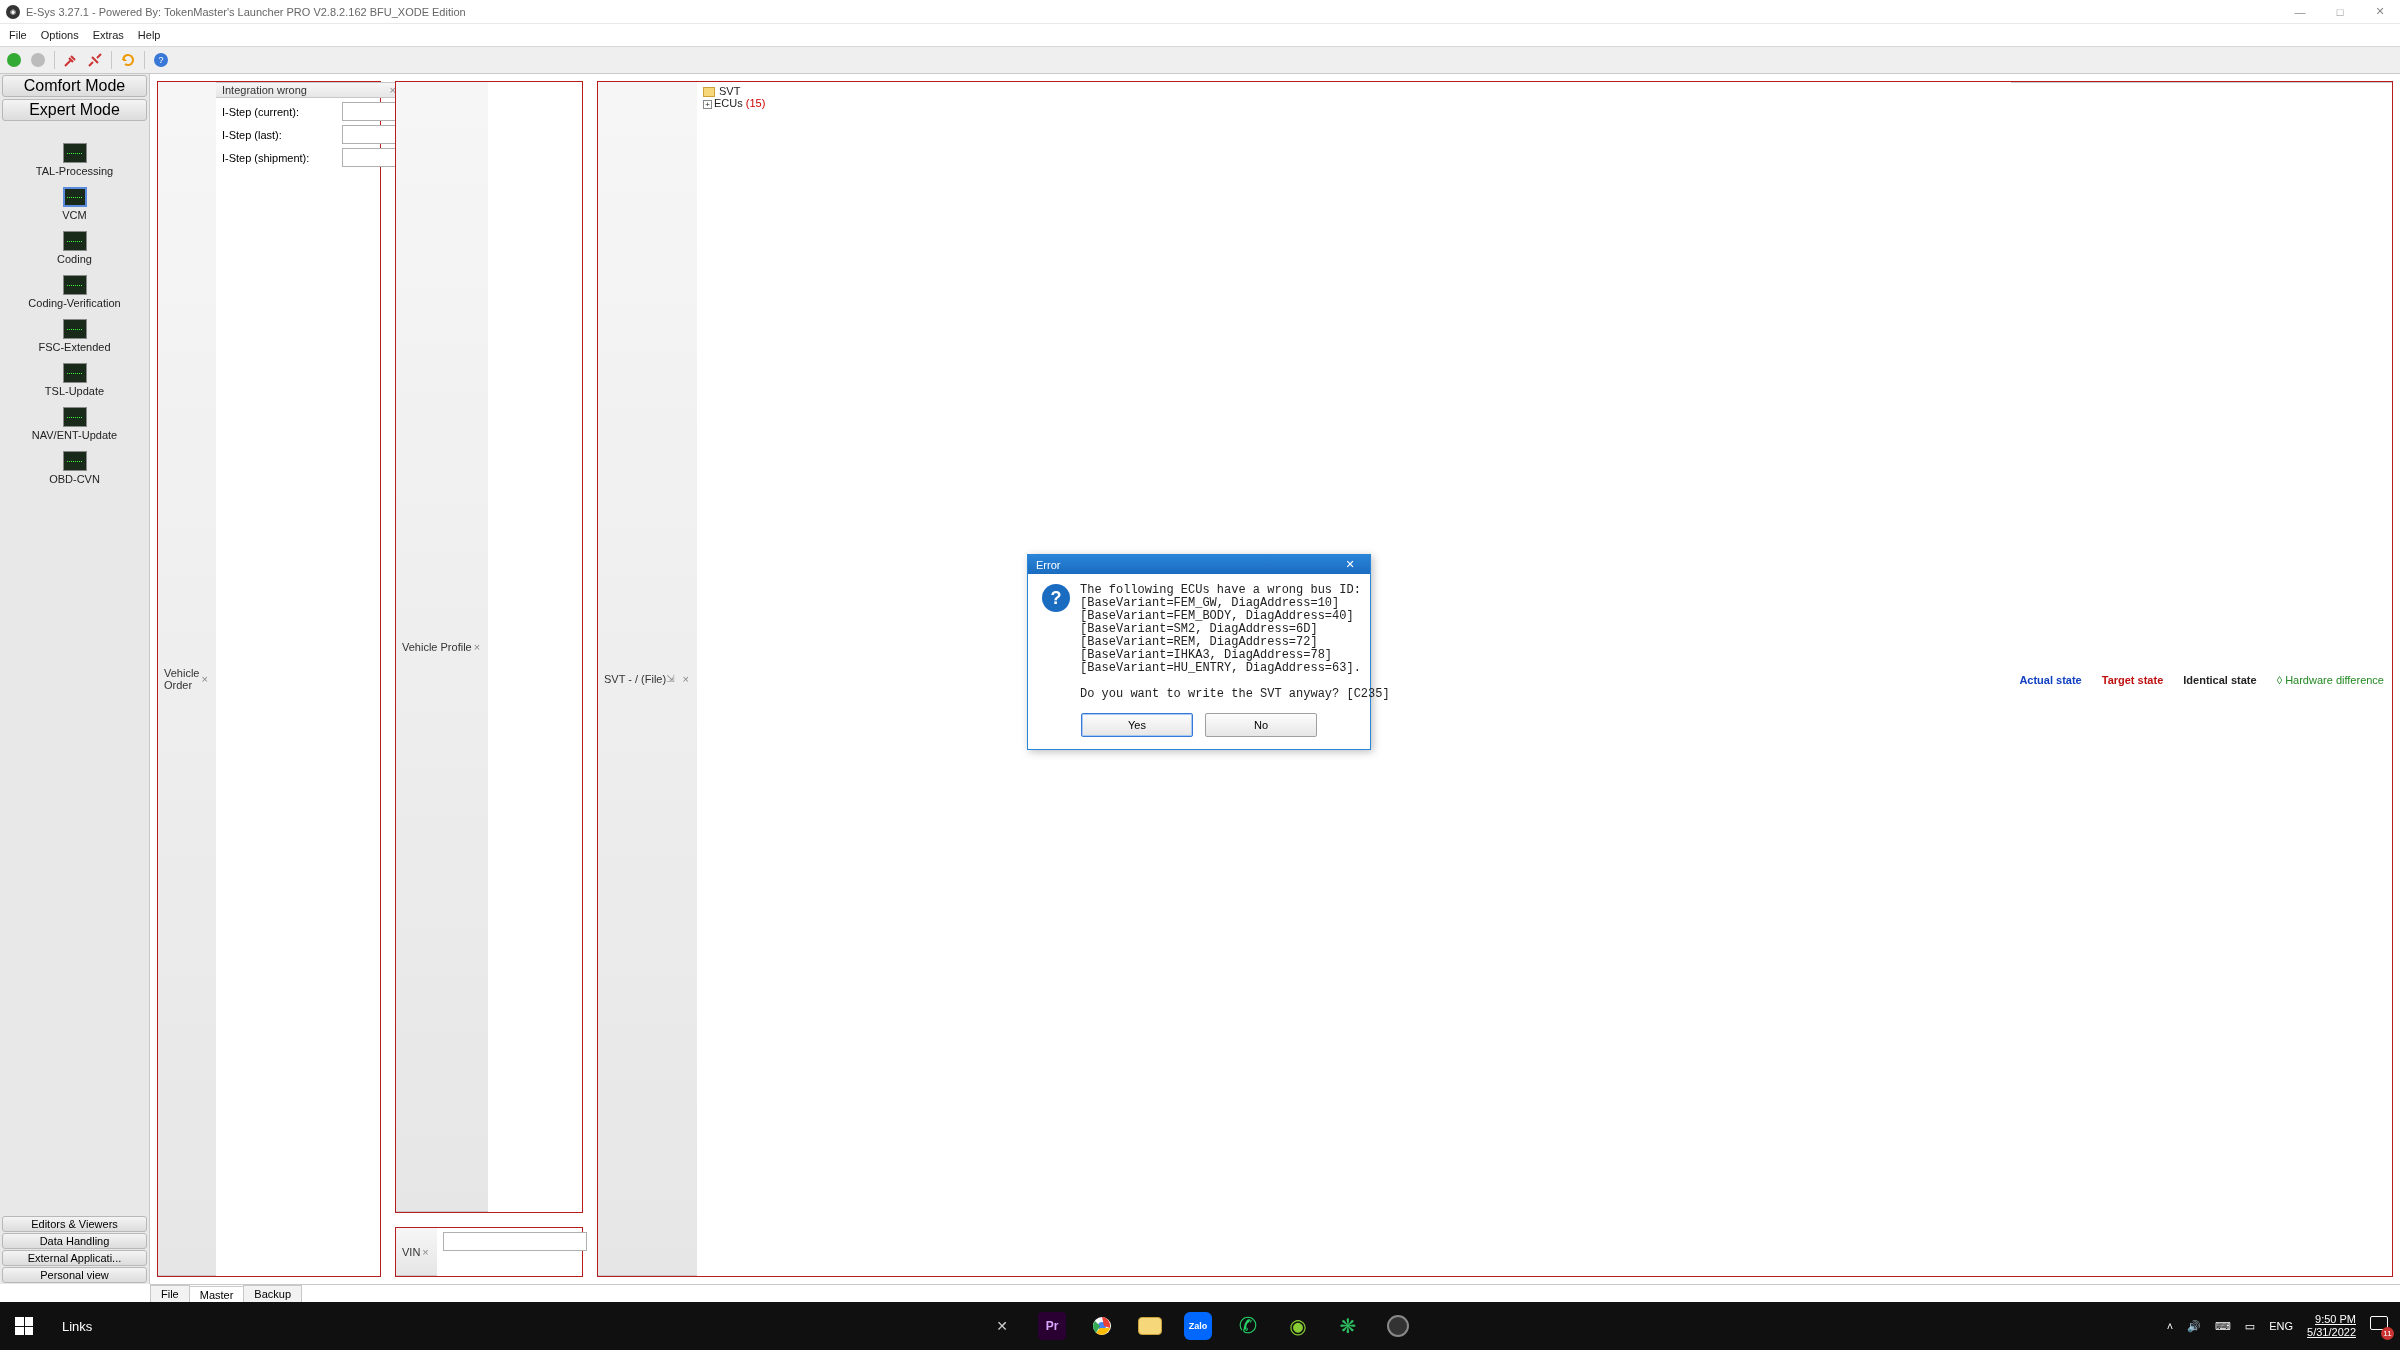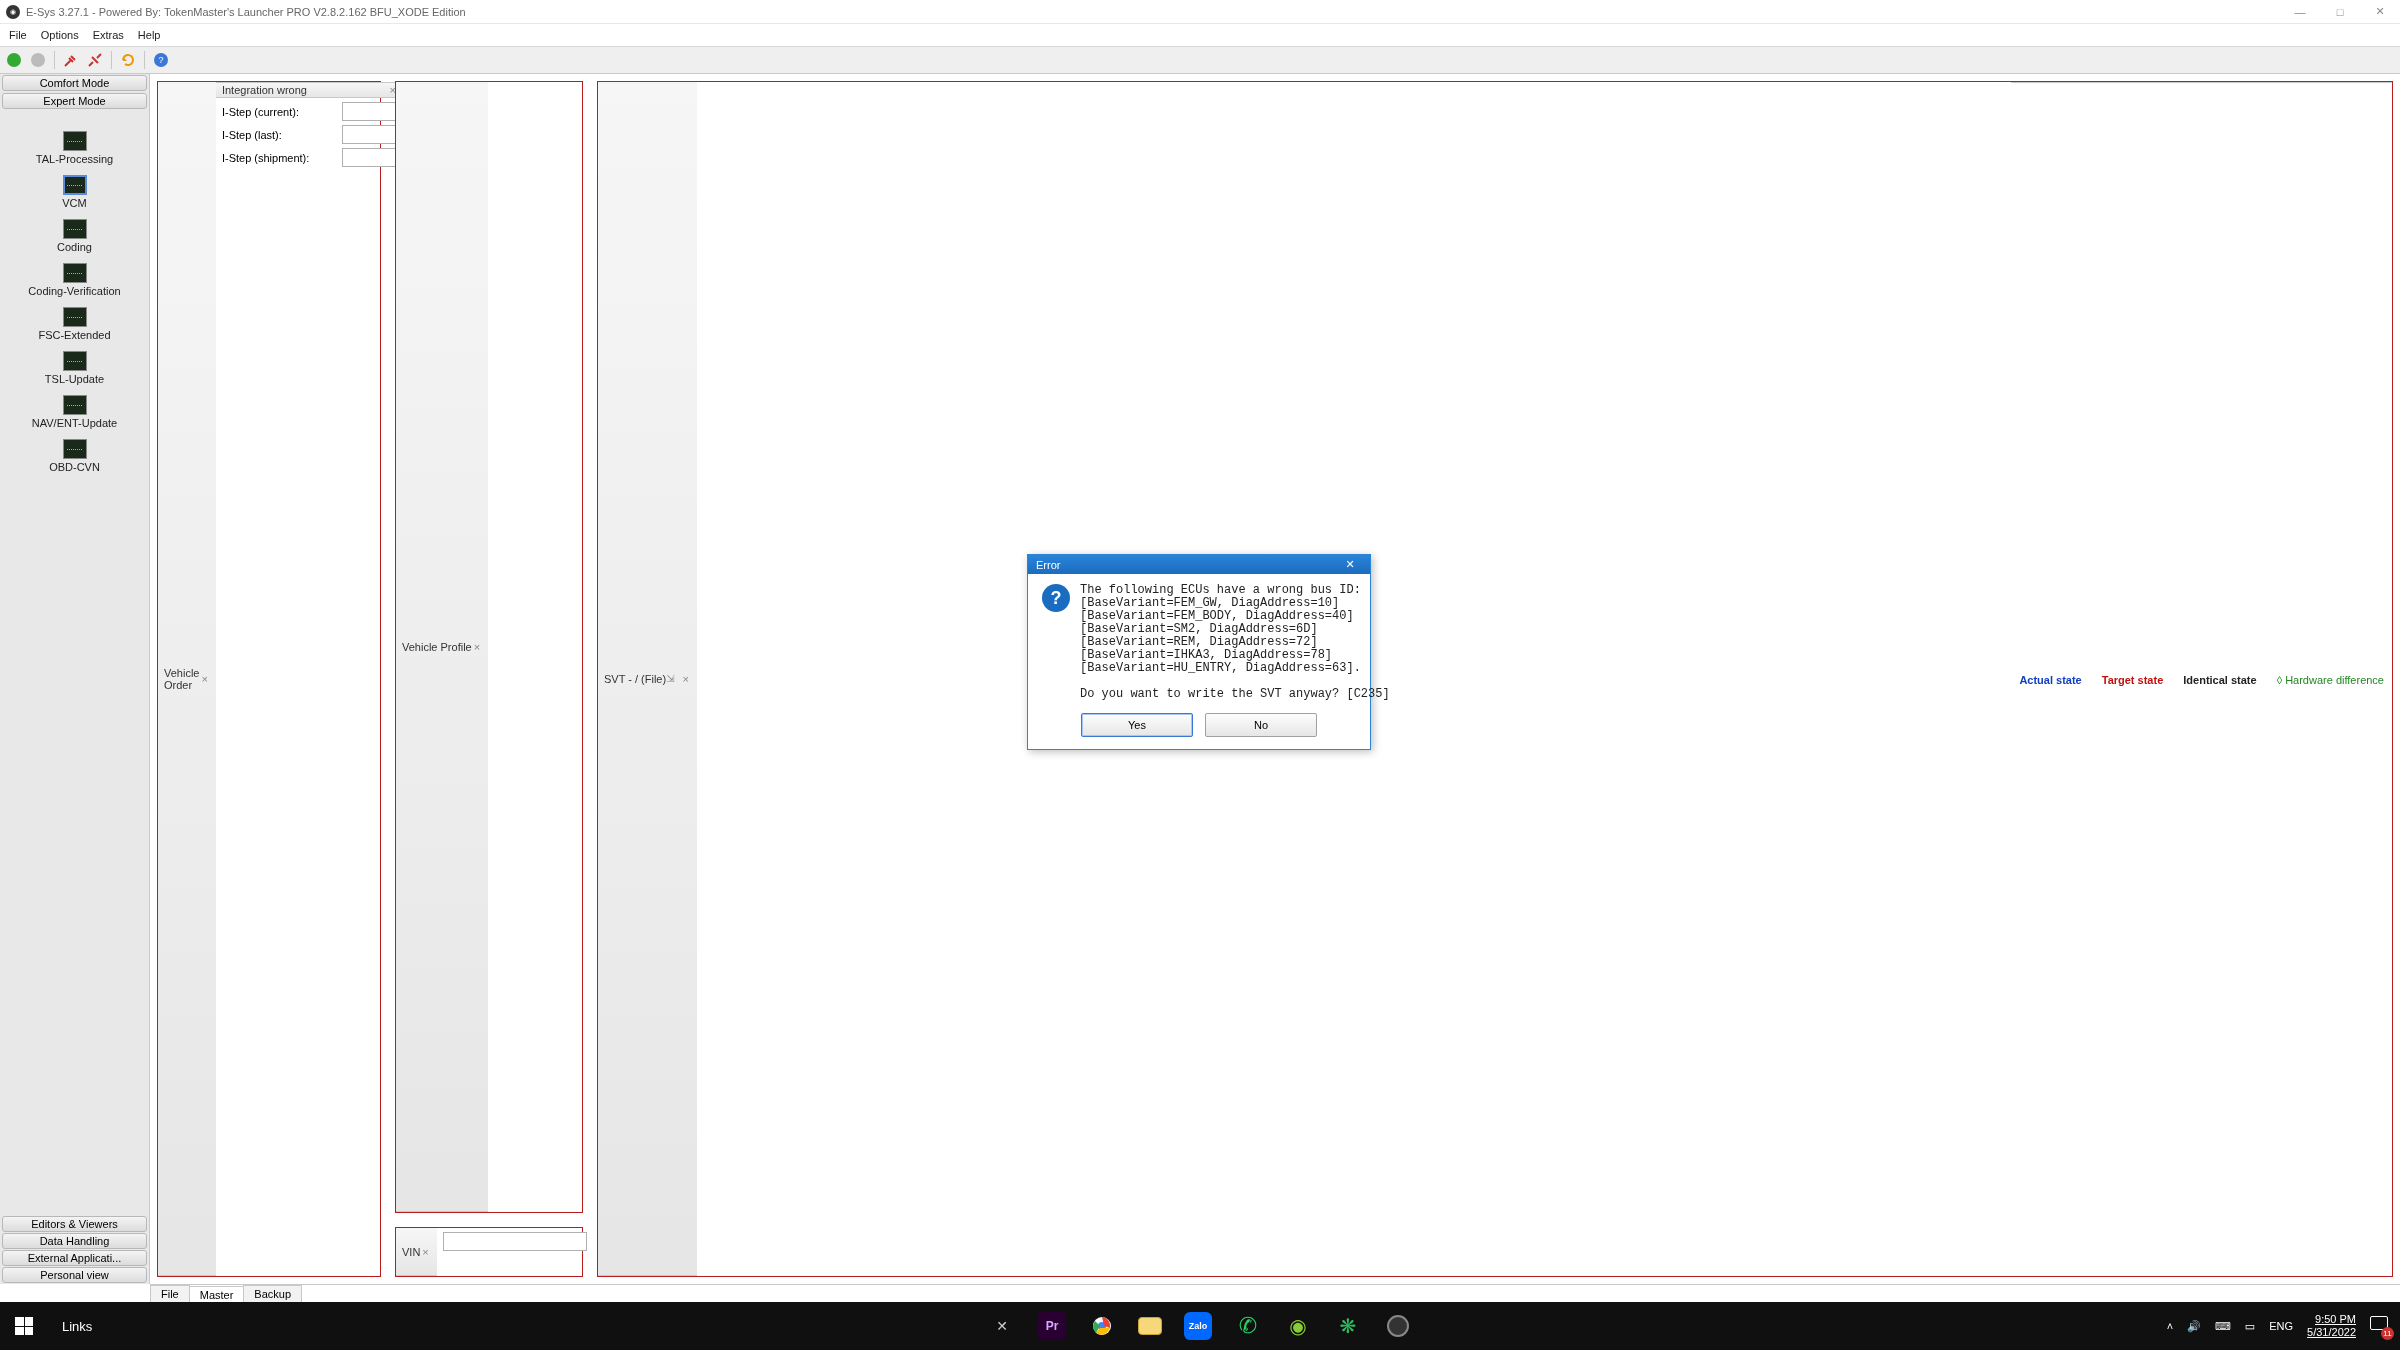--- a/index.html
+++ b/index.html
@@ -19,21 +19,21 @@
 .toolbar { height: 28px; background: #efefef; border-top:1px solid #d8d8d8; border-bottom:1px solid #c8c8c8; display:flex; align-items:center; padding-left:3px; gap:2px;}
 .toolbar .tbtn { width:22px; height:22px; display:flex;align-items:center;justify-content:center; border:1px solid transparent; border-radius:2px;}
 .toolbar .sep { width:1px; height:18px; background:#c8c8c8; margin:0 3px; }
 .circ { width:14px;height:14px;border-radius:50%; }
 
 
 .main { display:flex; height: calc(100% - 24px - 22px - 28px - 18px - 48px); }
 
 
 .leftnav { width:150px; background:#e8e8e8; display:flex; flex-direction:column; border-right:1px solid #c8c8c8;}
-.leftnav .tab { background:linear-gradient(#f4f4f4,#dcdcdc); border:1px solid #b8b8b8; border-radius:3px; margin:1px 2px; text-align:center; padding:1px 0; font-size:11px;}
+.leftnav .tab { background:linear-gradient(#f4f4f4,#dcdcdc); border:1px solid #b8b8b8; border-radius:3px; margin:1px 2px; text-align:center; padding:1px 0; font-size:16px;}
 .leftnav .items { flex:1; padding-top:19px; }
 .leftnav .item { text-align:center; padding:2px 0 8px 0; font-size:11px; color:#222;}
 .leftnav .item .ico { width:24px;height:20px;margin:0 auto 2px auto; background:#1a2a1a; border:1px solid #888; display:flex;align-items:center;justify-content:center;}
 .leftnav .item .ico::after{content:"";display:block;width:16px;height:1px;background:repeating-linear-gradient(90deg,#3f3,#3f3 1px,transparent 1px,transparent 2px);}
 .leftnav .item.sel .ico { border:2px solid #5a8adb; }
 .leftnav .bottom .tab { font-size:11px; }
 
 
 .col { background:#fff; border:1px solid #b91c1c; margin:7px; display:flex; flex-direction:row;}
 .colhdr { background:linear-gradient(#f6f6f6,#e6e6e6); border-bottom:1px solid #c8c8c8; padding:1px 6px; display:flex; align-items:center; font-size:11px; color:#333;}
@@ -223,20 +223,24 @@
   </div>
 
   <div class="col svt-col">
     <div class="colhdr">
       <span>SVT - / (File)</span>
       <div class="toprt">
         <span class="pin">⇲</span>
         <span class="x">×</span>
       </div>
     </div>
+    <div class="tree">
+      <div><span class="fico"></span><span>SVT</span></div>
+      <div><span class="plus">+</span><span>ECUs </span><span class="ecucount">(15)</span></div>
+    </div>
     <div style="flex:1"></div>
     <div class="legend">
       <span class="as">Actual state</span>
       <span class="ts">Target state</span>
       <span class="is">Identical state</span>
       <span class="hd">Hardware difference</span>
     </div>
   </div>
 </div>
 

